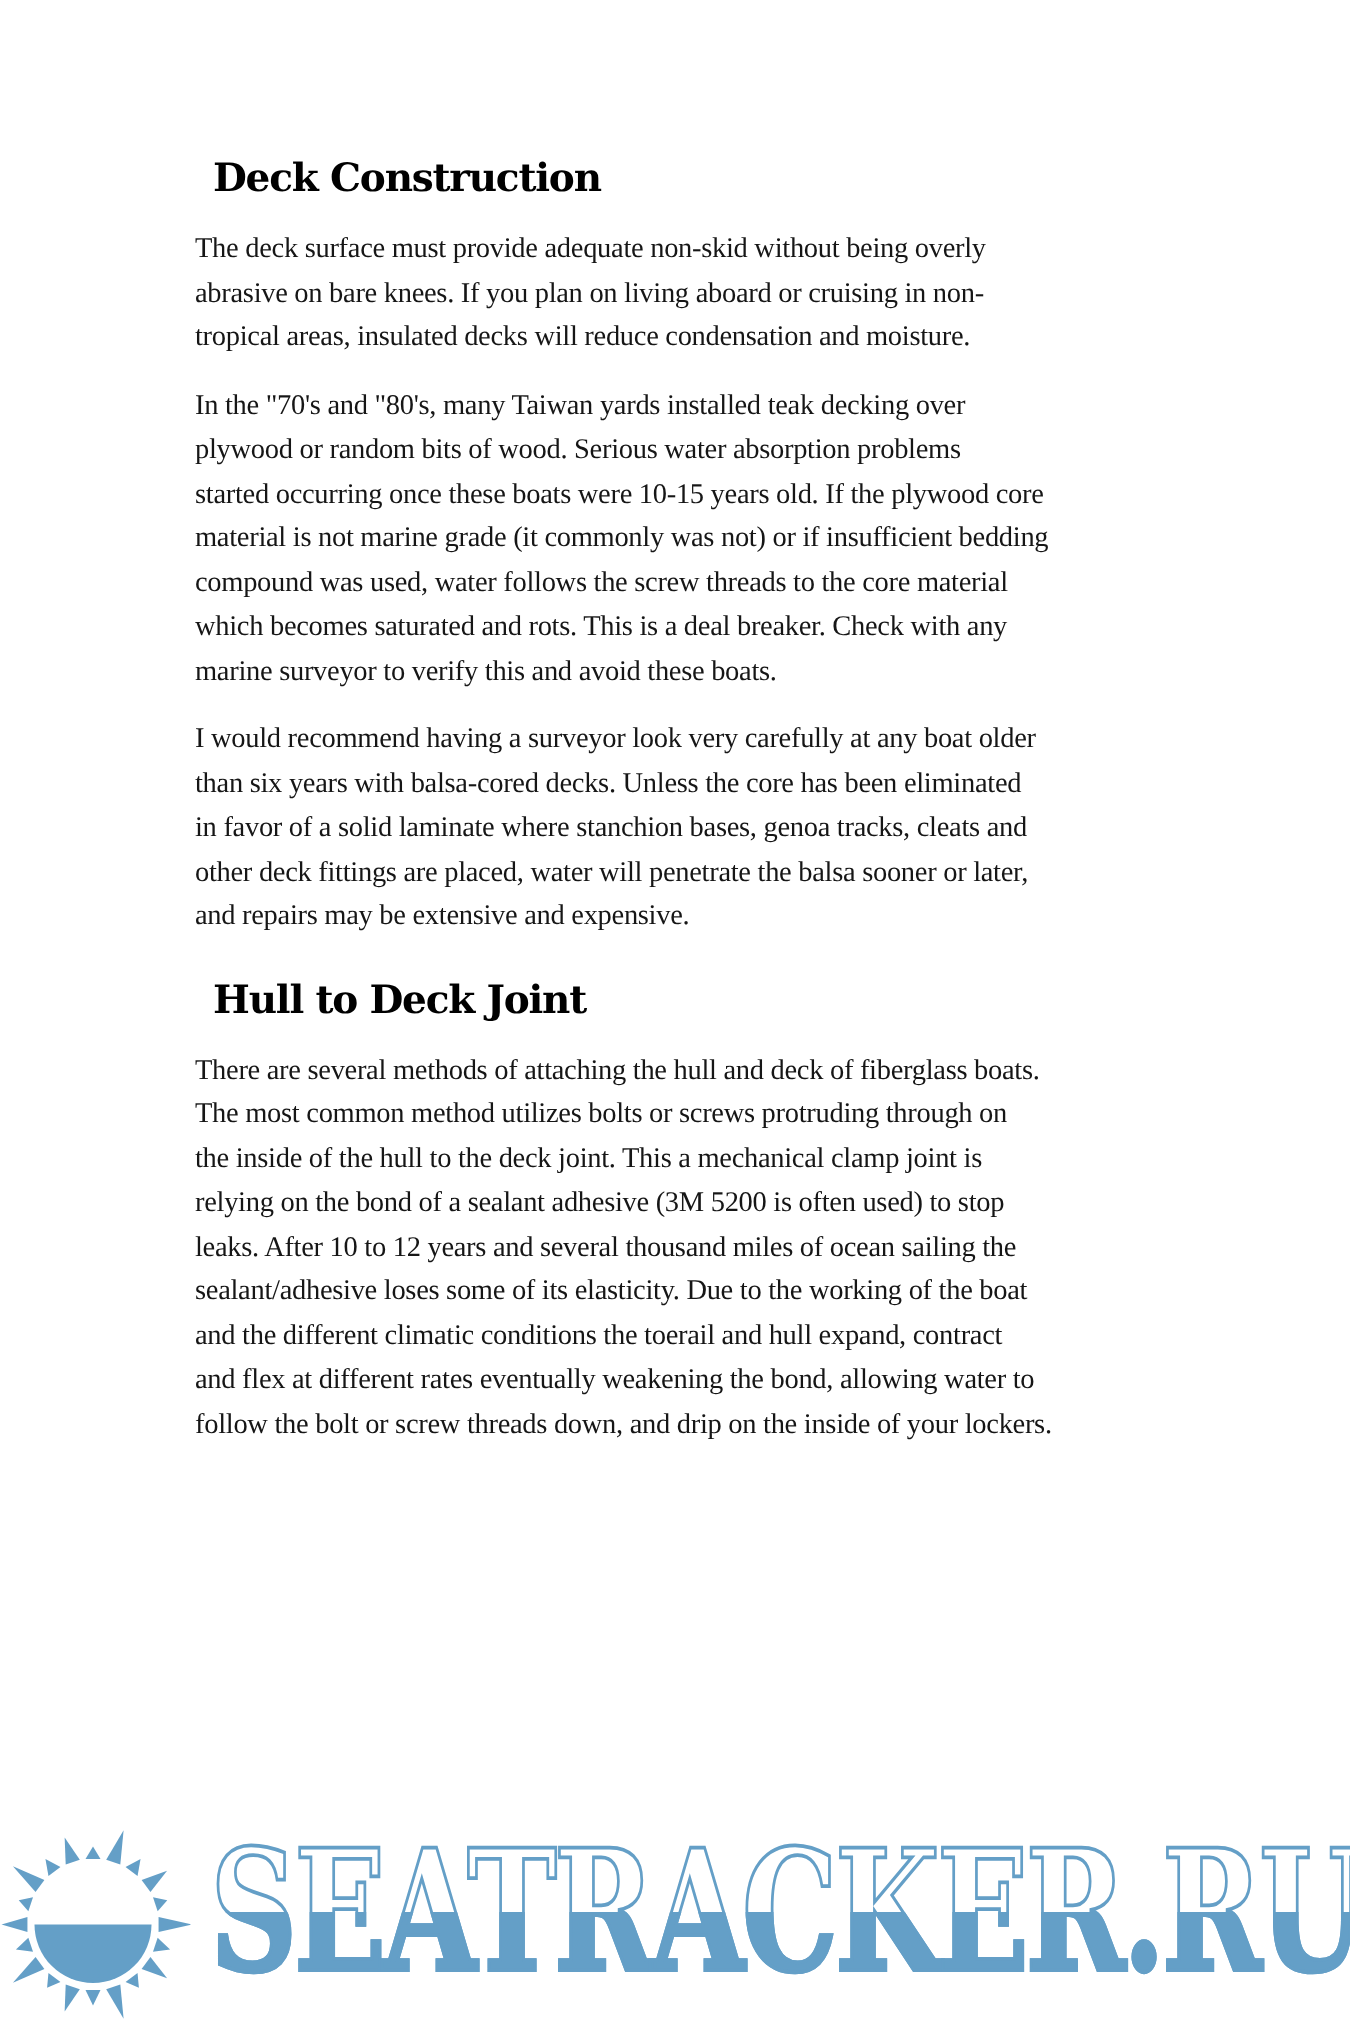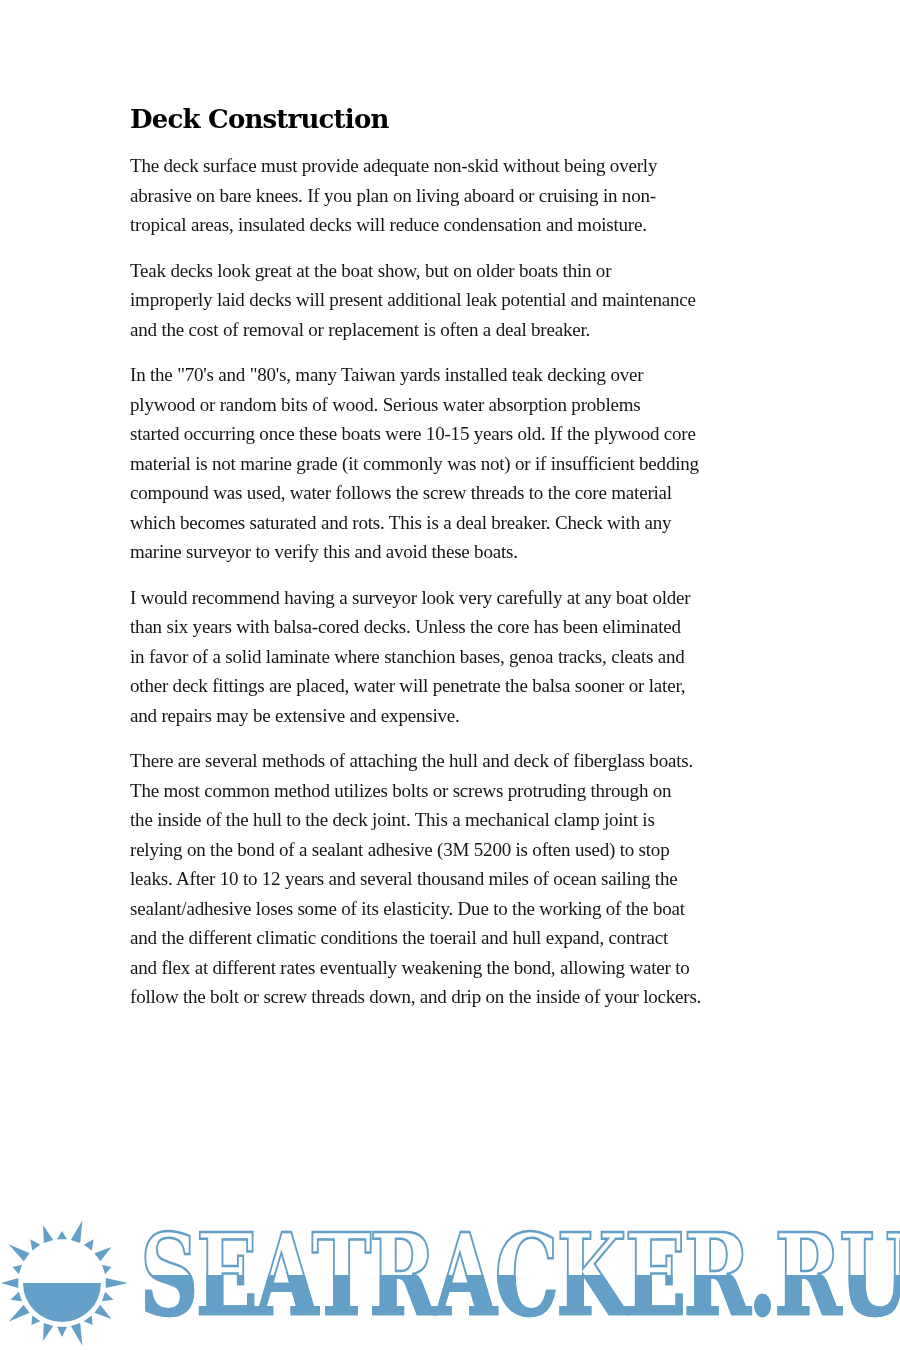--- a/index.html
+++ b/index.html
@@ -20,21 +20,21 @@
     width: 665px;
     color: #161616;
   }
   .content h2 {
     font-family: "DejaVu Serif", serif;
     font-weight: bold;
     font-size: 26px;
     line-height: 31px;
     letter-spacing: -0.8px;
     color: #000000;
-    margin: 26px 0 16px 0;
+    margin: 26px 0 16px 12px;
   }
   .content h2.first { margin-top: 0; }
   .content p {
     font-family: "Liberation Serif", serif;
     font-size: 19px;
     line-height: 29.5px;
     letter-spacing: -0.2px;
     margin: 0 0 16px 0;
     white-space: pre;          
     overflow: visible;
@@ -76,36 +76,34 @@
 
 <div class="page">
 
   <div class="content">
 
     <h2 class="first">Deck Construction</h2>
 
     <p>The deck surface must provide adequate non-skid without being overly
 abrasive on bare knees. If you plan on living aboard or cruising in non-
 tropical areas, insulated decks will reduce condensation and moisture.</p>
-    <p>Teak decks look great at the boat show, but on older boats thin or
-improperly laid decks will present additional leak potential and maintenance
-and the cost of removal or replacement is often a deal breaker.</p>
     <p>In the "70's and "80's, many Taiwan yards installed teak decking over
 plywood or random bits of wood. Serious water absorption problems
 started occurring once these boats were 10-15 years old. If the plywood core
 material is not marine grade (it commonly was not) or if insufficient bedding
 compound was used, water follows the screw threads to the core material
 which becomes saturated and rots. This is a deal breaker. Check with any
 marine surveyor to verify this and avoid these boats.</p>
     <p>I would recommend having a surveyor look very carefully at any boat older
 than six years with balsa-cored decks. Unless the core has been eliminated
 in favor of a solid laminate where stanchion bases, genoa tracks, cleats and
 other deck fittings are placed, water will penetrate the balsa sooner or later,
 and repairs may be extensive and expensive.</p>
 
+    <h2>Hull to Deck Joint</h2>
 
     <p>There are several methods of attaching the hull and deck of fiberglass boats.
 The most common method utilizes bolts or screws protruding through on
 the inside of the hull to the deck joint. This a mechanical clamp joint is
 relying on the bond of a sealant adhesive (3M 5200 is often used) to stop
 leaks. After 10 to 12 years and several thousand miles of ocean sailing the
 sealant/adhesive loses some of its elasticity. Due to the working of the boat
 and the different climatic conditions the toerail and hull expand, contract
 and flex at different rates eventually weakening the bond, allowing water to
 follow the bolt or screw threads down, and drip on the inside of your lockers.</p>

